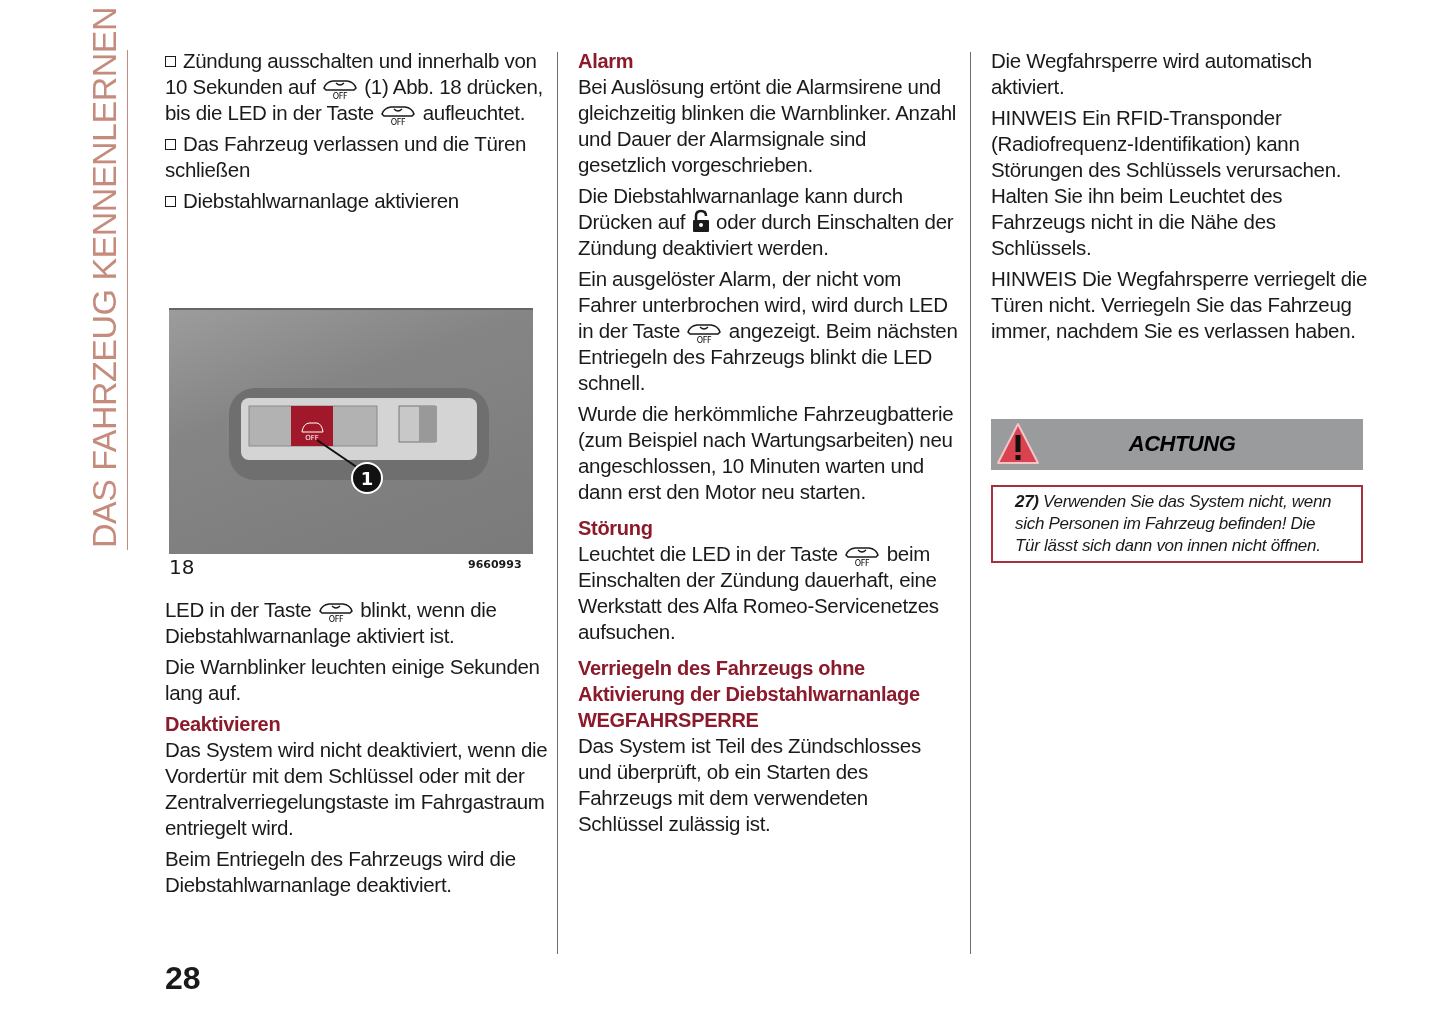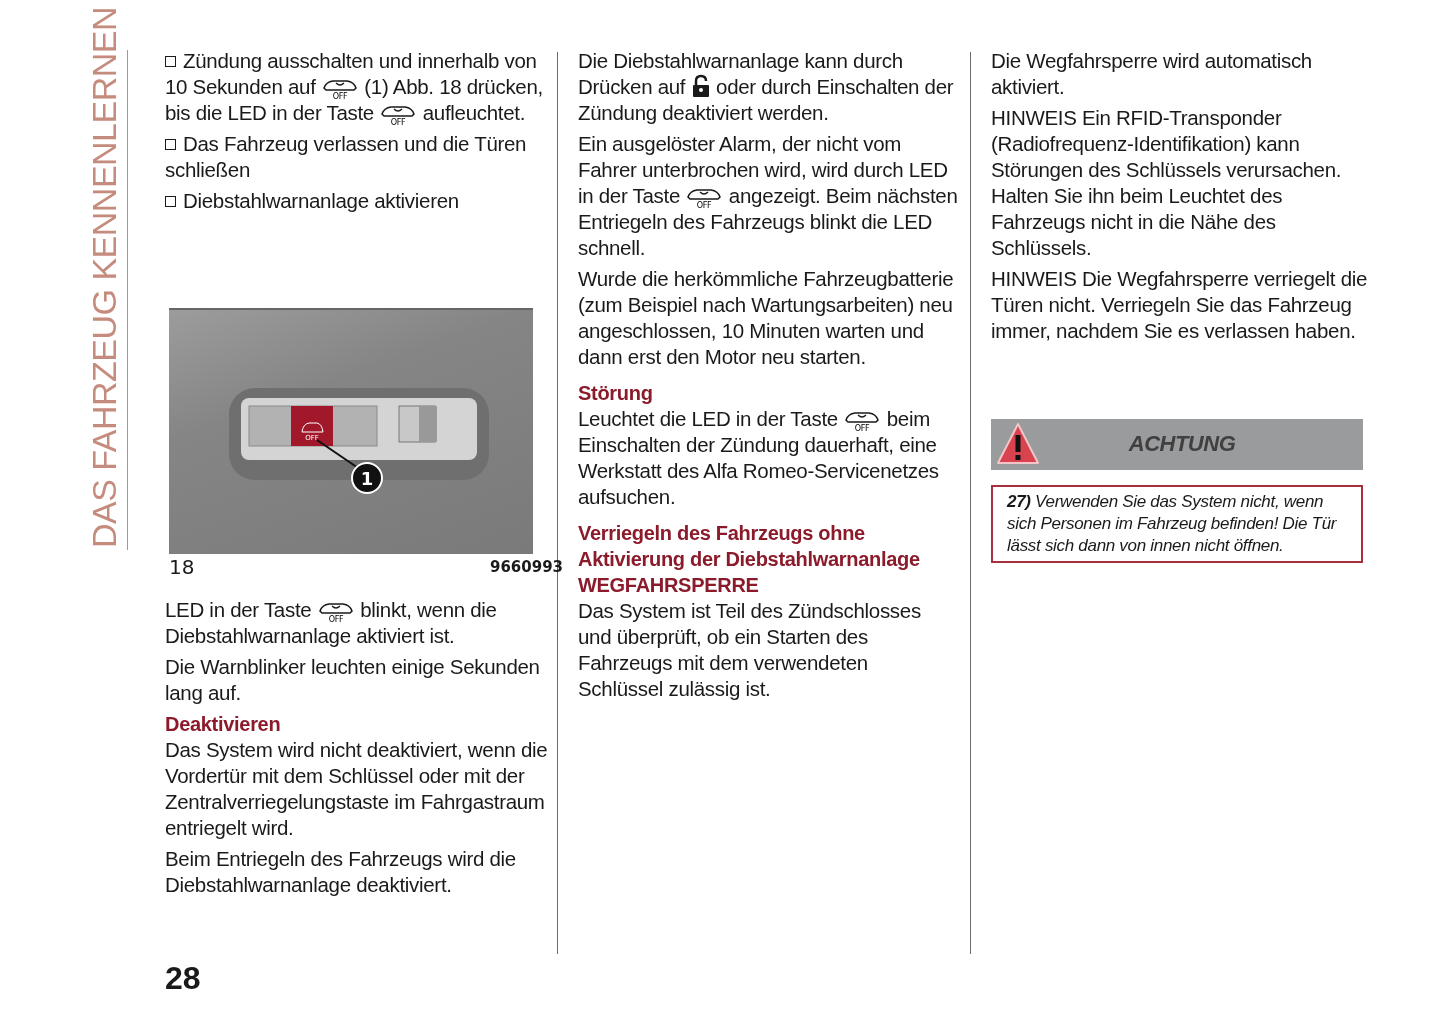--- a/index.html
+++ b/index.html
@@ -14,24 +14,24 @@
   .col1 { left:165px; width:385px; }
   .col2 { left:578px; width:380px; }
   .col3 { left:991px; width:380px; }
   .vrule { position:absolute; top:52px; width:1px; height:902px; background:#6b6b6b; }
   h3 { margin:0; color:#8b1a2b; font-size:20px; line-height:26px; font-weight:bold; letter-spacing:-0.3px; }
   .bullet { display:inline-block; width:11px; height:11px; border:1.5px solid #1a1a1a; margin-right:7px; position:relative; top:-1px; box-sizing:border-box; }
   .icon-off { display:inline-block; vertical-align:-6px; width:38px; height:24px; }
   .icon-lock { display:inline-block; vertical-align:-4px; width:20px; height:24px; }
   .figure { position:absolute; left:169px; top:308px; width:364px; height:244px; background:linear-gradient(160deg,#9c9c9c 0%,#858585 35%,#7a7a7a 100%); border-top:2px solid #666; }
   .fig-cap-left { position:absolute; left:169px; top:555px; font-size:20px; font-family:"DejaVu Sans", sans-serif; }
-  .fig-cap-right { position:absolute; left:490px; top:558px; font-size:15px; font-weight:bold; font-family:"DejaVu Sans", sans-serif; }
+  .fig-cap-right { position:absolute; left:468px; top:558px; font-size:11px; font-weight:bold; font-family:"DejaVu Sans", sans-serif; }
   .warn-head { position:absolute; left:991px; top:419px; width:372px; height:51px; background:#9a9b9c; }
-  .warn-title { position:absolute; left:0; right:0; top:12px; text-align:center; color:#404040; font-weight:bold; font-style:italic; font-size:22px; letter-spacing:-0.5px; padding-left:10px; }
-  .warn-box { position:absolute; left:991px; top:485px; width:372px; height:78px; border:2px solid #a8303e; box-sizing:border-box; padding:4px 14px; font-style:italic; font-size:17px; line-height:22px; letter-spacing:-0.3px; }
+  .warn-title { position:absolute; left:0; right:0; top:12px; text-align:center; color:#000000; font-weight:bold; font-style:italic; font-size:22px; letter-spacing:-0.5px; padding-left:10px; }
+  .warn-box { position:absolute; left:991px; top:485px; width:372px; height:78px; border:2px solid #a8303e; box-sizing:border-box; padding:4px 22px; font-style:italic; font-size:17px; line-height:22px; letter-spacing:-0.3px; }
   .page-num { position:absolute; left:165px; top:960px; font-size:32px; font-weight:bold; }
 </style>
 </head>
 <body>
 
 <div class="side-rule"></div>
 <div class="side-title">DAS FAHRZEUG KENNENLERNEN</div>
 
 <div class="vrule" style="left:557px"></div>
 <div class="vrule" style="left:970px"></div>
@@ -80,20 +80,22 @@
         <text x="19" y="23" font-size="8" text-anchor="middle" font-family="DejaVu Sans, sans-serif">OFF</text>
       </svg>
     <span>blinkt, wenn die Diebstahlwarnanlage aktiviert ist.</span></p>
   <p>Die Warnblinker leuchten einige Sekunden lang auf.</p>
   <h3>Deaktivieren</h3>
   <p>Das System wird nicht deaktiviert, wenn die Vordertür mit dem Schlüssel oder mit der Zentralverriegelungstaste im Fahrgastraum entriegelt wird.</p>
   <p>Beim Entriegeln des Fahrzeugs wird die Diebstahlwarnanlage deaktiviert.</p>
 </div>
 
 <div class="col col2">
+  <h3>Alarm</h3>
+  <p>Bei Auslösung ertönt die Alarmsirene und gleichzeitig blinken die Warnblinker. Anzahl und Dauer der Alarmsignale sind gesetzlich vorgeschrieben.</p>
   <p><span>Die Diebstahlwarnanlage kann durch Drücken auf</span>
     <svg class="icon-lock" viewBox="0 0 20 24">
         <path d="M5 11 V7 Q5 2 10 2 Q15 2 15 7" fill="none" stroke="#1a1a1a" stroke-width="2.5"></path>
         <rect x="2" y="11" width="16" height="12" rx="1" fill="#1a1a1a"></rect>
         <circle cx="10" cy="16" r="2" fill="#fff"></circle>
       </svg>
     <span>oder durch Einschalten der Zündung deaktiviert werden.</span></p>
   <p><span>Ein ausgelöster Alarm, der nicht vom Fahrer unterbrochen wird, wird durch LED in der Taste</span>
     <svg class="icon-off" viewBox="0 0 38 24">
         <path d="M3 12 Q5 6 12 5 L26 5 Q33 6 35 12 L33 14 L5 14 Z" fill="none" stroke="#1a1a1a" stroke-width="1.5"></path>

